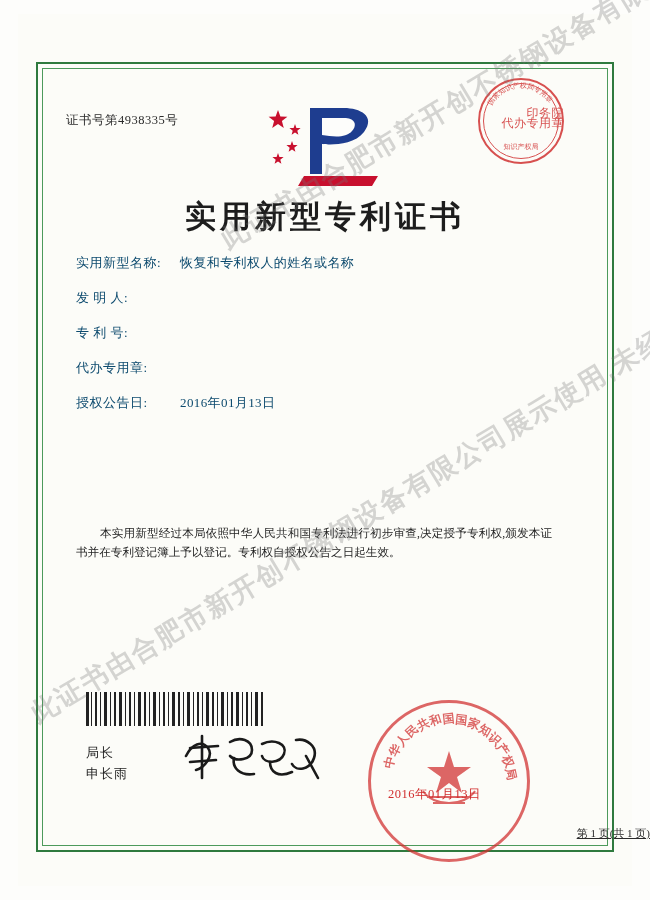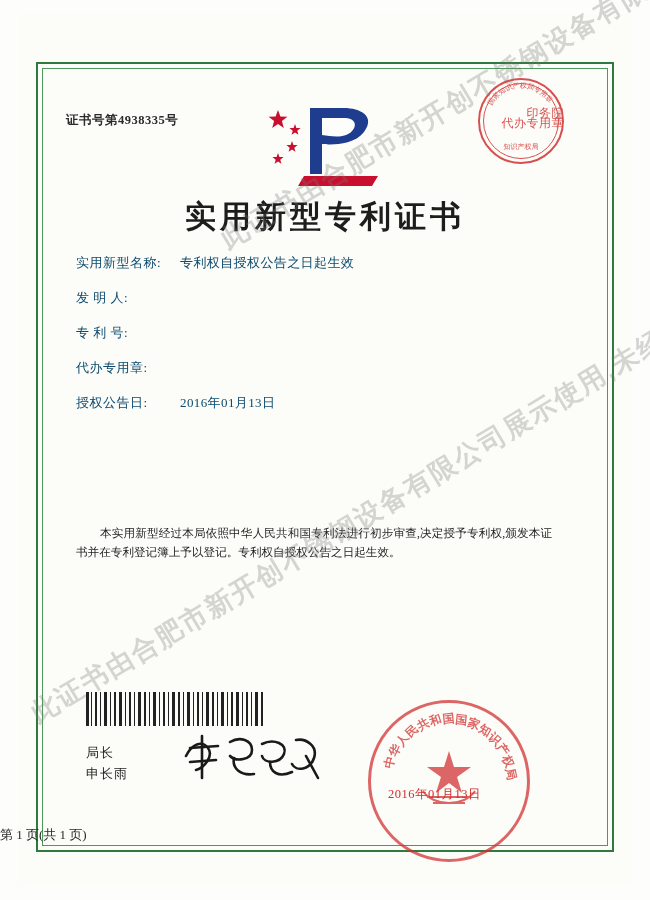--- a/index.html
+++ b/index.html
@@ -43,21 +43,20 @@
     box-sizing: border-box;
   }
 
   
   .cert-no {
     position: absolute;
     left: 66px; top: 112px;
     font-size: 12.5px;
     color: #2b2b2b;
     letter-spacing: 0.5px;
-    font-weight: bold;
   }
 
   
   .logo-wrap {
     position: absolute;
     left: 248px; top: 96px;
     width: 150px; height: 92px;
   }
   .logo-wrap svg { display: block; }
 
@@ -216,23 +215,24 @@
     left: 388px; top: 786px;
     font-size: 12.5px;
     color: #d12d2d;
     letter-spacing: 0.5px;
   }
 
   
   .footer {
     position: absolute;
     left: 0; right: 0; top: 826px;
-    text-align: left;
-    font-size: 13px;
+    text-align: right;
+    font-size: 11px;
     color: #2b2b2b;
+    text-decoration: underline;
   }
 
   
   .wm {
     position: absolute;
     color: rgba(120, 120, 120, 0.30);
     font-size: 27px;
     font-weight: bold;
     white-space: nowrap;
     letter-spacing: 2px;
@@ -295,21 +295,21 @@
     </div>
     <div class="center-text">印务院<br>代办专用章</div>
     <div class="bottom-text">知识产权局</div>
   </div>
 
   <div class="main-title">实用新型专利证书</div>
 
   <div class="fields">
     <div class="field-row">
       <div class="field-label">实用新型名称:</div>
-      <div class="field-value">专利权自授权公告之日起生效</div>
+      <div class="field-value">恢复和专利权人的姓名或名称</div>
     </div>
     <div class="field-row">
       <div class="field-label">发 明 人:</div>
     </div>
     <div class="field-row">
       <div class="field-label">专 利 号:</div>
     </div>
     <div class="field-row">
       <div class="field-label">代办专用章:</div>
     </div>

